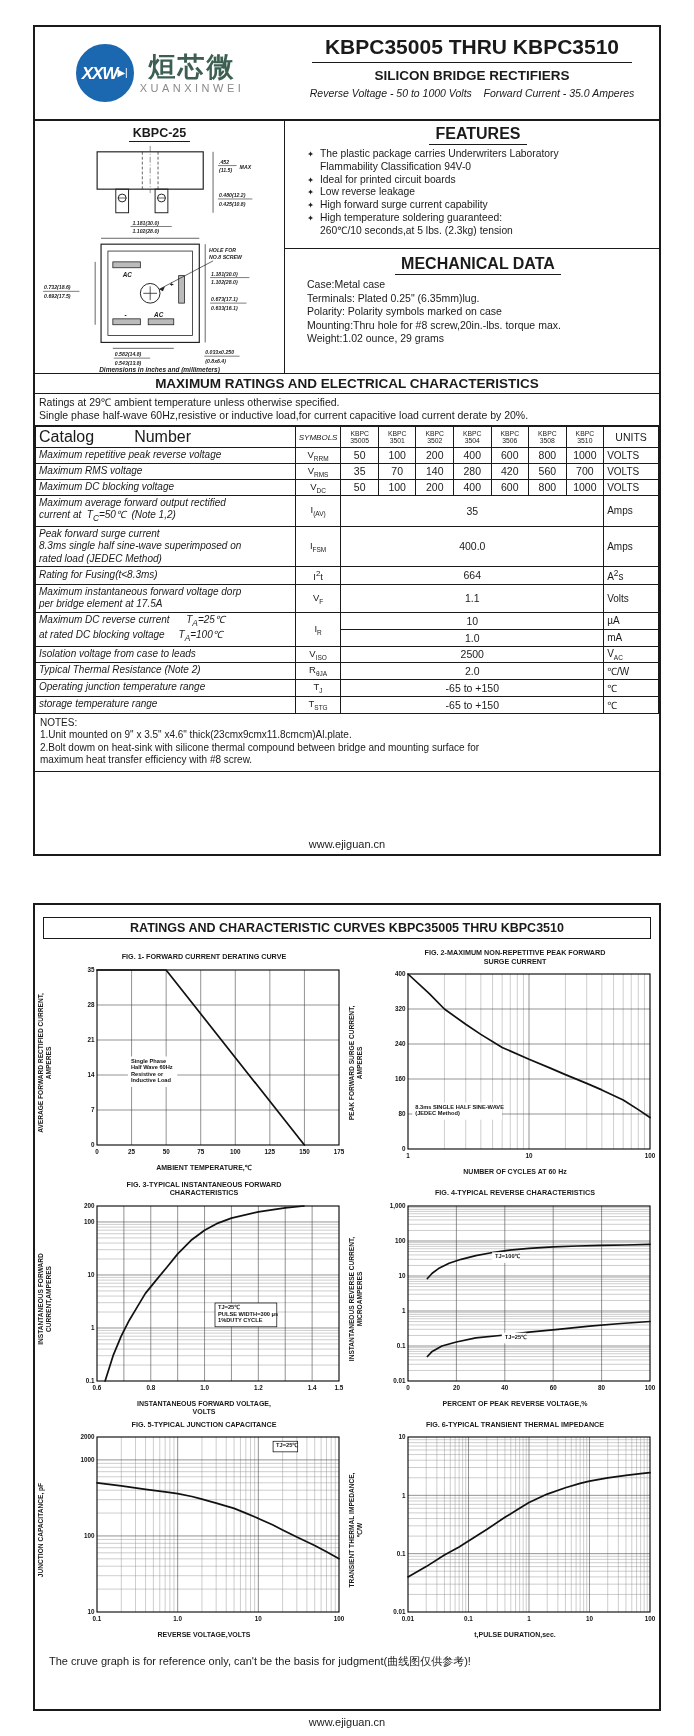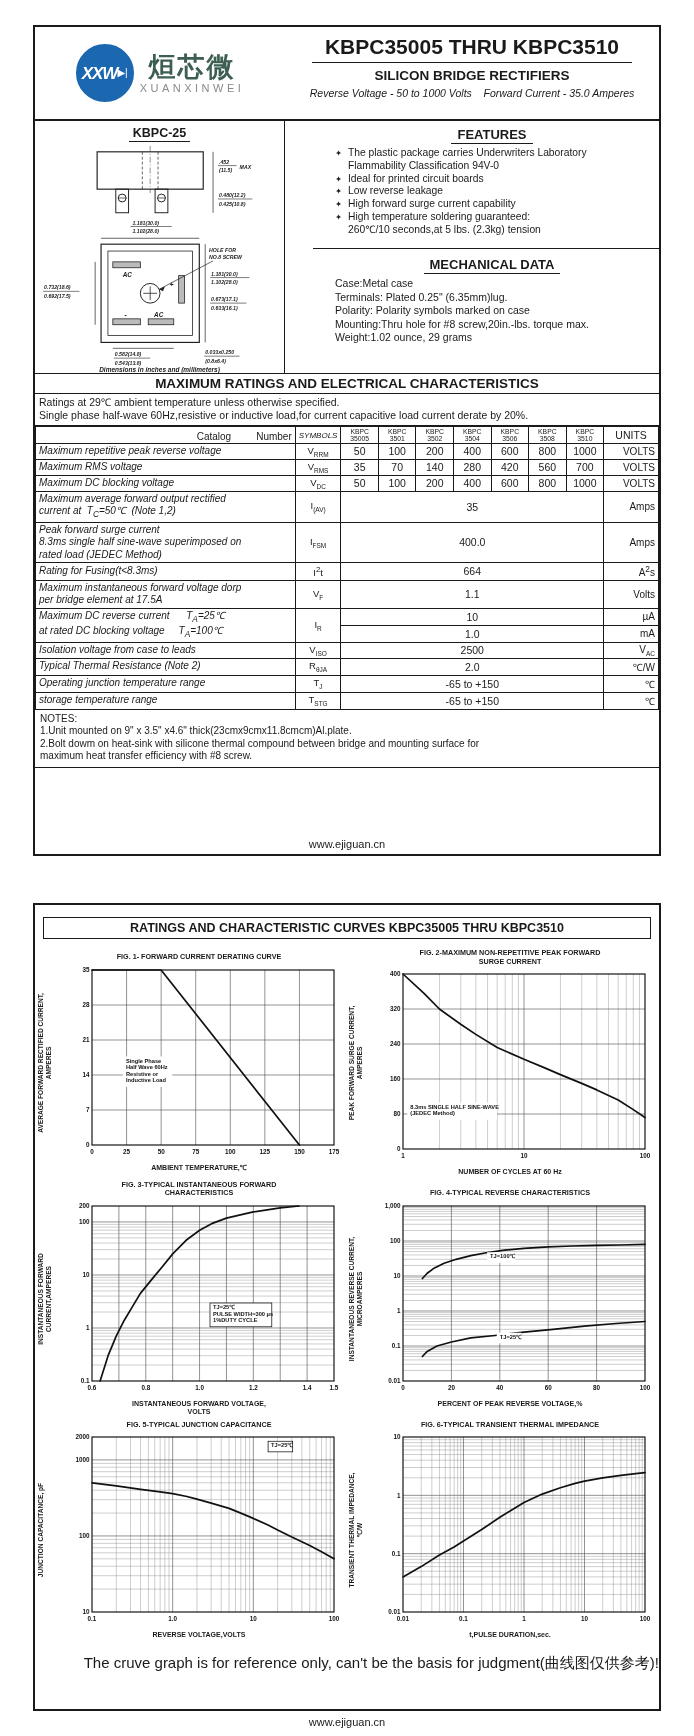--- a/index.html
+++ b/index.html
@@ -18,69 +18,69 @@
   .logo-text{display:flex;flex-direction:column;align-items:center;}
   .logo-cn{font-size:27px;font-weight:bold;color:#3d5f52;letter-spacing:2px;line-height:30px;}
   .logo-en{font-size:11px;letter-spacing:3.5px;color:#8a8a8a;line-height:12px;}
   .title-zone{flex:1;display:flex;flex-direction:column;align-items:center;padding-top:8px;}
   .doc-title{font-size:21px;font-weight:bold;letter-spacing:0px;}
   .title-rule{width:320px;border-bottom:1.5px solid #1a1a1a;margin:3px 0 5px;}
   .doc-sub{font-size:13.5px;font-weight:bold;}
   .doc-tag{font-size:10.5px;font-style:italic;white-space:pre;margin-top:4px;}
 
   
-  .cols{display:flex;border-bottom:1.5px solid #1a1a1a;height:252px;gap:28px;}
+  .cols{display:flex;border-bottom:1.5px solid #1a1a1a;height:252px;}
   .leftcol{width:250px;border-right:1.5px solid #1a1a1a;box-sizing:border-box;text-align:center;}
   .pkg-name{display:inline-block;font-size:12.5px;font-weight:bold;border-bottom:1.5px solid #1a1a1a;margin-top:5px;padding:0 4px 1px;}
   .rightcol{flex:1;display:flex;flex-direction:column;}
   .features{border-bottom:1.5px solid #1a1a1a;height:128px;box-sizing:border-box;padding:4px 10px 0 22px;}
   .mech{flex:1;padding:6px 10px 0 22px;}
   .sec-head{text-align:center;margin-bottom:3px;}
-  .sec-head span{display:inline-block;font-size:13px;font-weight:bold;border-bottom:1.5px solid #1a1a1a;padding:0 6px 1px;}
+  .sec-head span{display:inline-block;font-size:16px;font-weight:bold;border-bottom:1.5px solid #1a1a1a;padding:0 6px 1px;}
   .feat-line{font-size:10.3px;line-height:12.8px;display:flex;}
   .feat-line .blt{width:13px;flex:none;font-size:8.5px;}
   .feat-line.cont{padding-left:13px;}
   .mech-line{font-size:10.5px;line-height:13.5px;}
   .mech-line b{font-weight:normal;}
 
   
   .rat-bar{border-bottom:1.5px solid #1a1a1a;text-align:center;font-weight:bold;font-size:13.5px;padding:2px 0;}
   .rat-note{border-bottom:1.5px solid #1a1a1a;font-size:10.5px;padding:2px 4px 3px;line-height:13px;}
 
   
   table.spec{border-collapse:collapse;width:100%;table-layout:fixed;}
   table.spec td,table.spec th{border:1px solid #1a1a1a;padding:1px 3px;font-weight:normal;}
   td.param{font-size:10px;line-height:12.5px;text-align:left;white-space:pre-wrap;font-style:italic;}
-  th.param-h{font-size:10px;text-align:right;vertical-align:bottom;white-space:pre;}
+  th.param-h{font-size:16px;text-align:left;vertical-align:bottom;white-space:pre;}
   th.sym-h{font-size:8px;font-style:italic;}
   th.part-h{font-size:6.8px;font-weight:bold;line-height:7px;}
   th.units-h{font-size:10.5px;font-weight:bold;}
   td.sym{font-size:9.5px;text-align:center;}
   td.sym sub,td.unit sub{font-size:6.5px;}
   td.val{font-size:10.5px;text-align:center;}
-  td.unit{font-size:10px;text-align:right;}
+  td.unit{font-size:10px;text-align:left;}
   .notes{font-size:10px;line-height:12.5px;padding:3px 5px 4px;border-bottom:1.5px solid #1a1a1a;}
   .p1-footer{position:absolute;bottom:4px;left:0;right:0;text-align:center;font-size:11px;}
 
   
   .pkg-svg text{font-size:5.3px;font-style:italic;font-weight:bold;fill:#222;}
   .pkg-svg text.big{font-size:6.5px;}
 
   
   .p2-title{margin:12px 8px 2px;border:1.5px solid #1a1a1a;text-align:center;font-weight:bold;font-size:12.5px;padding:3px 0;}
   .figgrid{display:grid;grid-template-columns:1fr 1fr;row-gap:4px;padding:8px 0 0 2px;}
-  .figcell{display:flex;align-items:center;}
+  .figcell{display:flex;align-items:center;justify-content:space-between;}
   .vwrap{width:18px;height:200px;position:relative;flex:none;}
   .vlabel{position:absolute;width:200px;height:18px;left:50%;top:50%;transform:translate(-50%,-50%) rotate(-90deg);
     text-align:center;font-size:6.6px;font-weight:bold;white-space:pre-line;line-height:8px;}
   .figcol{display:flex;flex-direction:column;align-items:center;}
   .fig-title{font-size:7.2px;font-weight:bold;text-align:center;white-space:pre-line;line-height:8.5px;margin-bottom:1px;width:288px;}
   .fig-xlabel{font-size:7px;font-weight:bold;text-align:center;white-space:pre-line;line-height:8.5px;margin-top:1px;}
   .fig-svg text{font-family:"Liberation Sans",sans-serif;}
-  .disclaimer{font-size:15px;padding:14px 0 0;text-align:right;}
+  .disclaimer{font-size:11px;padding:14px 14px 0;}
   .p2-footer{position:absolute;top:1716px;left:0;width:694px;text-align:center;font-size:11px;}
 </style>
 </head>
 <body>
 
 <div class="page" id="page1">
 
   <div class="hdr">
     <div class="logo-zone">
       <div class="logo-circle">

